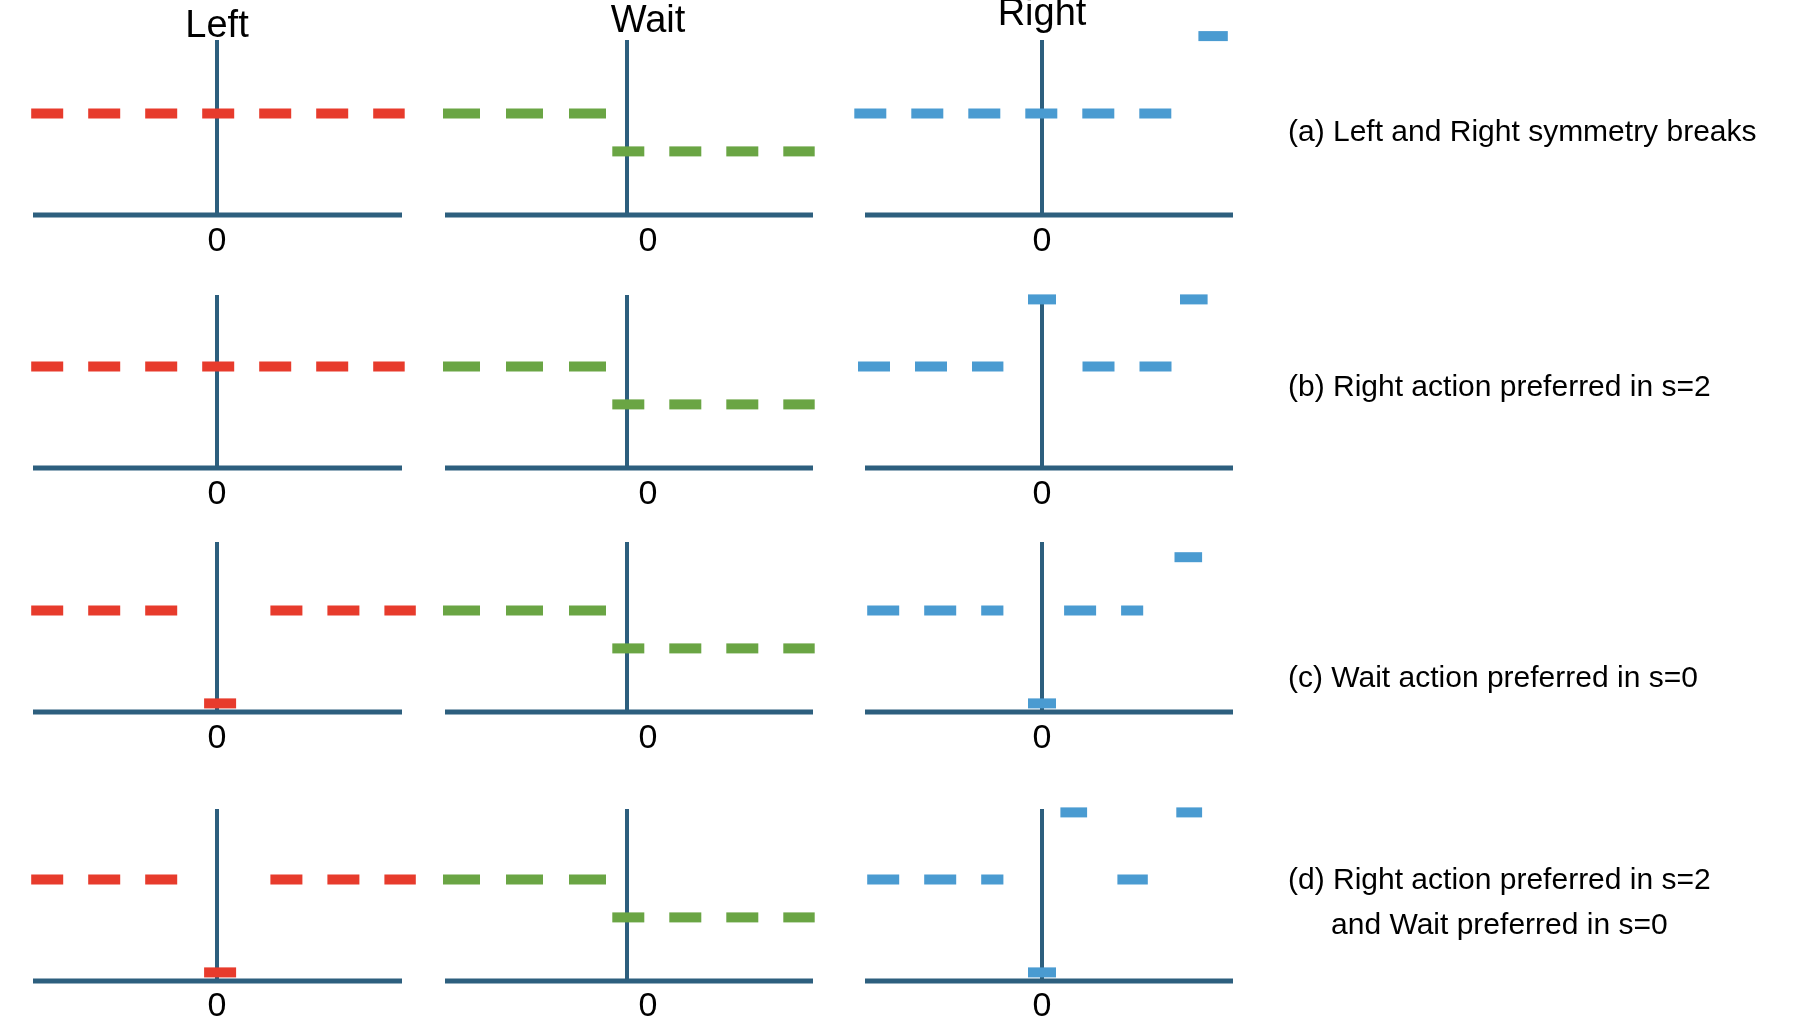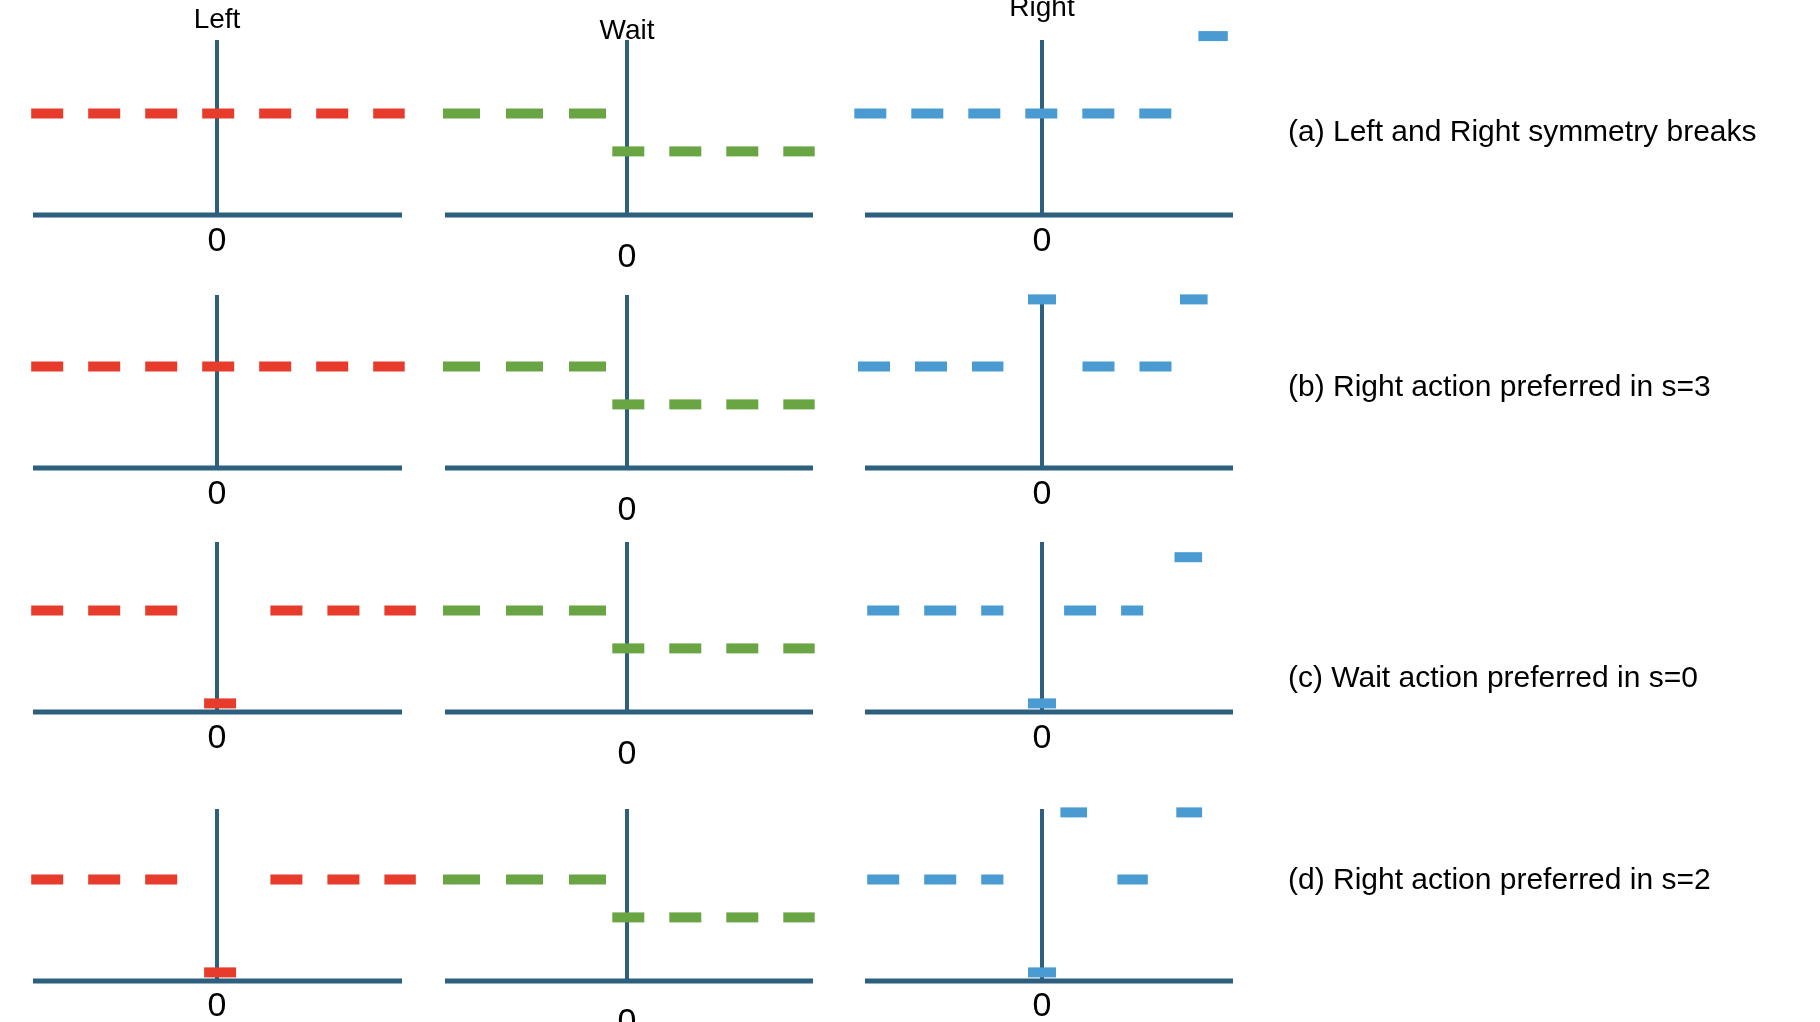--- a/index.html
+++ b/index.html
@@ -3,28 +3,28 @@
 <meta charset="utf-8">
 <style>
   html,body{margin:0;padding:0;background:#ffffff;}
   .stage{
     position:relative;width:1820px;height:1022px;background:#ffffff;
     font-family:"Liberation Sans",sans-serif;color:#000;overflow:hidden;
   }
   #plots{position:absolute;left:0;top:0;}
   .col-title{
     position:absolute;transform:translateX(-50%);
-    font-size:28px;line-height:1;white-space:nowrap;
+    font-size:38px;line-height:1;white-space:nowrap;
   }
   .zero{
     position:absolute;transform:translateX(-50%);
     font-size:34px;line-height:1;white-space:nowrap;
   }
   .c-left{left:217px;}
-  .c-wait{left:627px;margin-top:16px;}
+  .c-wait{left:648px;}
   .c-right{left:1042px;}
   .r-a{top:222px;}
   .r-b{top:475px;}
   .r-c{top:719px;}
   .r-d{top:987px;}
   .caption{
     position:absolute;left:1288px;font-size:30px;line-height:45px;white-space:nowrap;
   }
   .caption.two-line{display:inline-block;text-align:center;}
   .cap-a{top:108px;}
@@ -183,19 +183,20 @@
   <div class="zero c-wait r-b">0</div>
   <div class="zero c-right r-b">0</div>
   <div class="zero c-left r-c">0</div>
   <div class="zero c-wait r-c">0</div>
   <div class="zero c-right r-c">0</div>
   <div class="zero c-left r-d">0</div>
   <div class="zero c-wait r-d">0</div>
   <div class="zero c-right r-d">0</div>
 
   <div class="caption cap-a">(a) Left and Right symmetry breaks</div>
-  <div class="caption cap-b">(b) Right action preferred in s=3</div>
+  <div class="caption cap-b">(b) Right action preferred in s=2</div>
   <div class="caption cap-c">(c) Wait action preferred in s=0</div>
   <div class="caption cap-d two-line">
     <div>(d) Right action preferred in s=2</div>
+    <div>and Wait preferred in s=0</div>
   </div>
 
 </div>
 
 </body></html>

